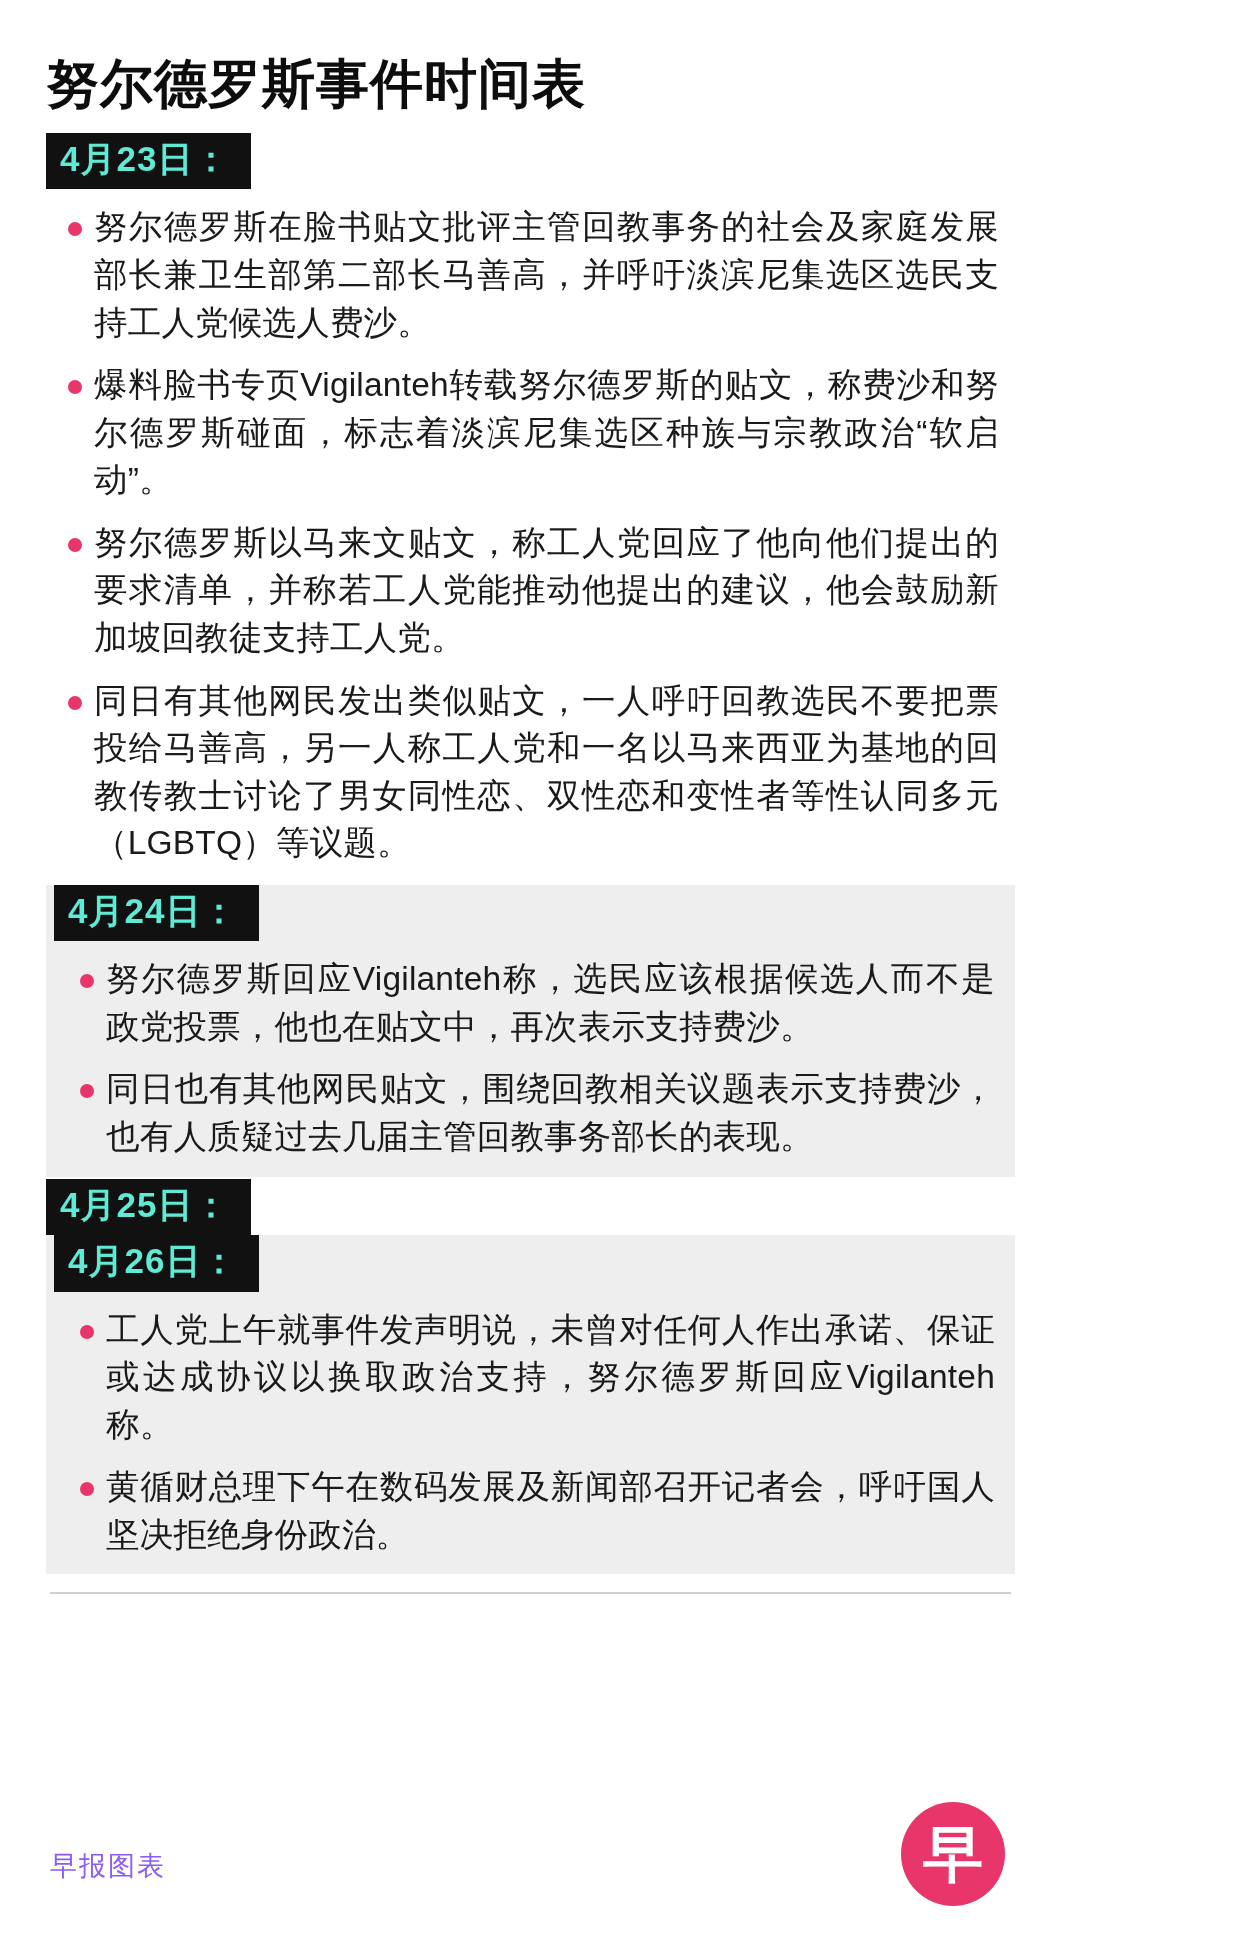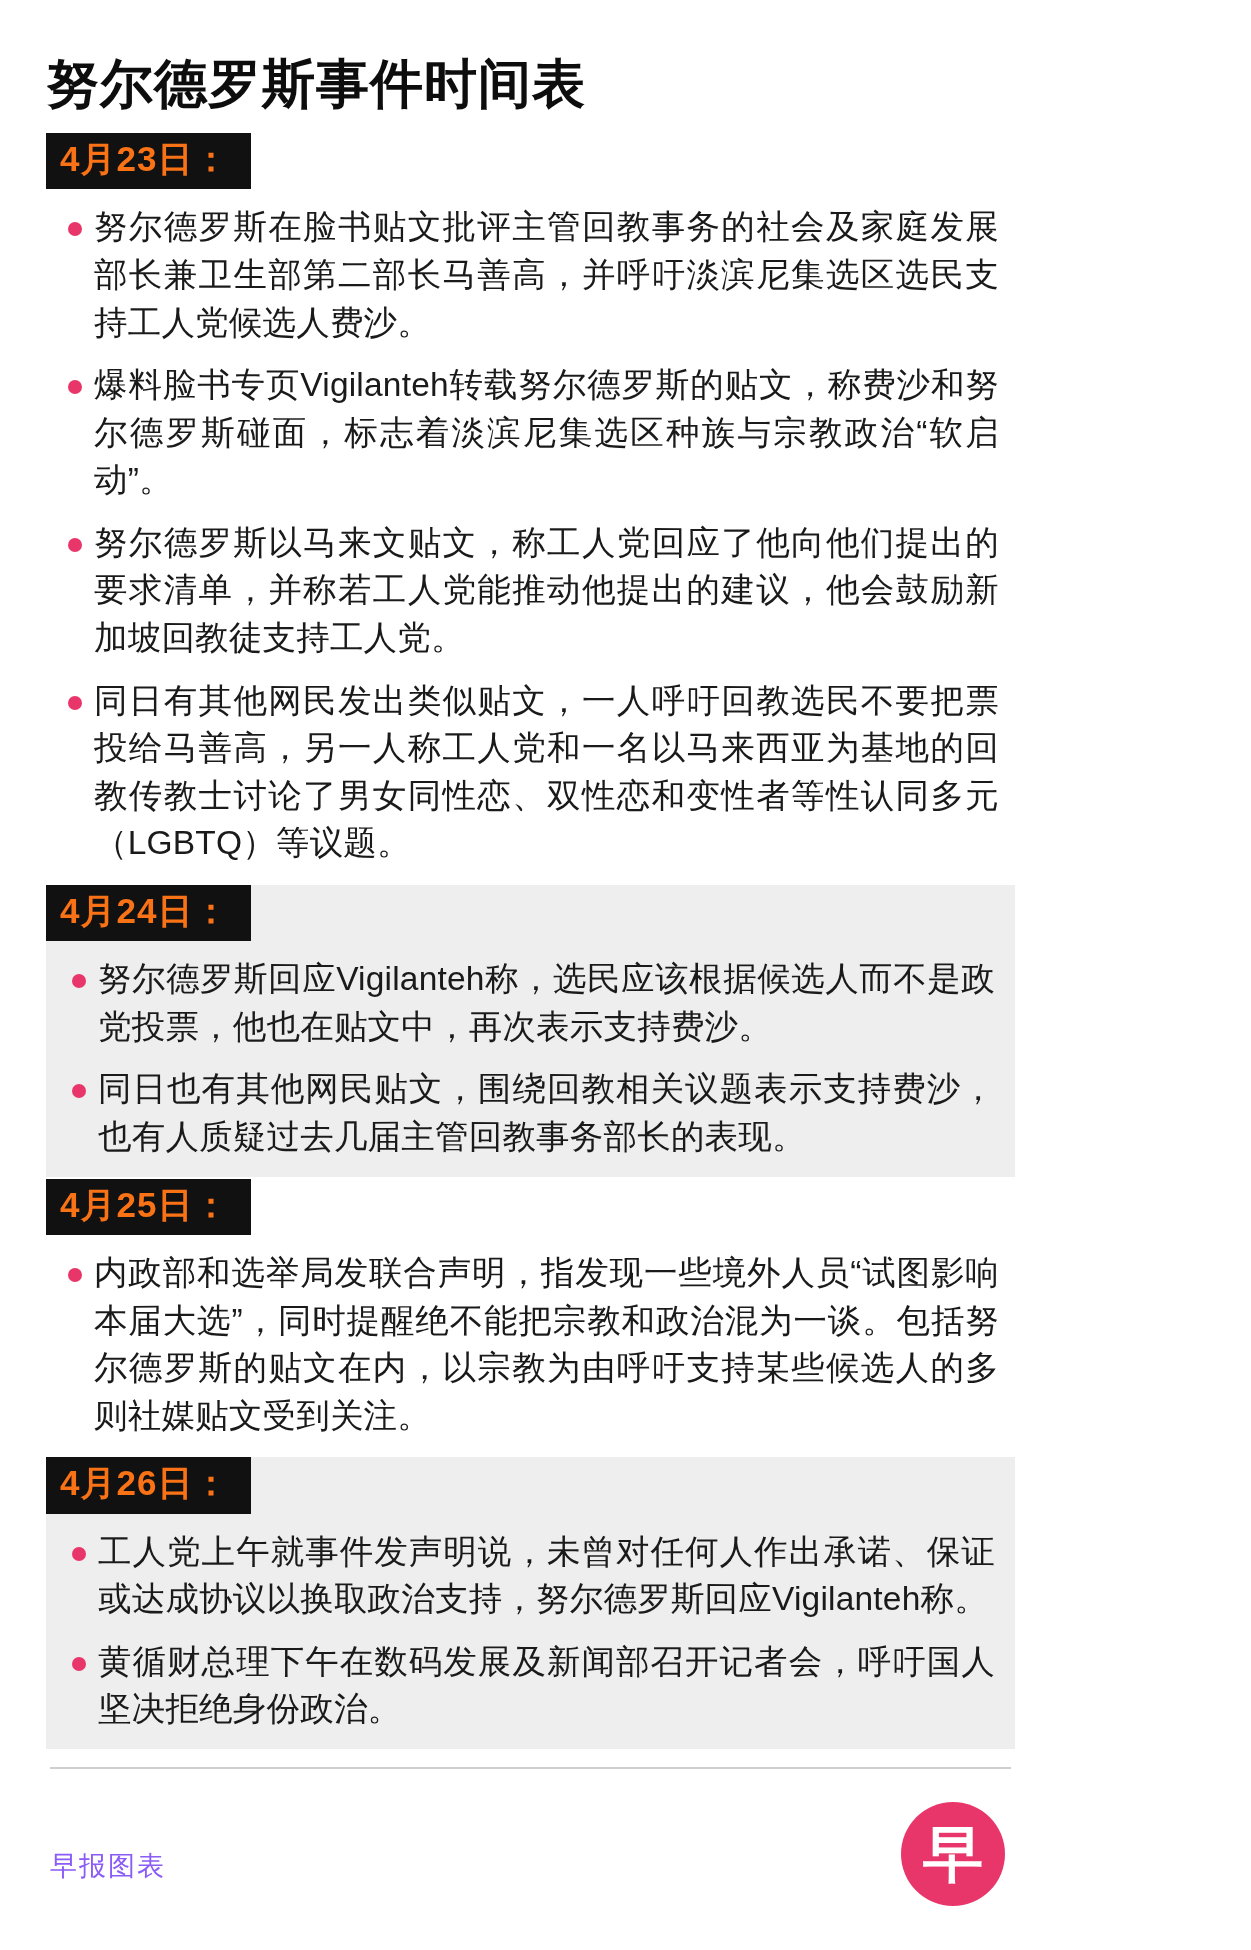--- a/index.html
+++ b/index.html
@@ -28,29 +28,30 @@
     letter-spacing: 1px;
     color: #0d0d0d;
     margin: 14px 0 18px 0;
     line-height: 1.15;
   }
   .section {
     position: relative;
   }
   .section.shaded {
     background: #eeeeee;
+    padding-left: 8px;
   }
   .date-tag-row {
     display: block;
     line-height: 0;
   }
   .date-tag {
     display: inline-block;
     background: #111111;
-    color: #f97316;
+    color: #5eead4;
     font-size: 35px;
     font-weight: bold;
     padding: 7px 22px 11px 14px;
     line-height: 1.1;
     letter-spacing: 1px;
   }
   .bullets {
     margin: 2px;
     padding: 12px 8px 14px 6px;
     list-style: none;
@@ -167,28 +168,20 @@
           <span>同日也有其他网民贴文，围绕回教相关议题表示支持费沙，也有人质疑过去几届主管回教事务部长的表现。</span>
         </li>
       </ul>
     </div>
   </div>
 
   <div class="section">
     <div class="date-tag-row">
       <span class="date-tag">4月25日：</span>
     </div>
-    <div class="section-inner">
-      <ul class="bullets">
-        <li class="bullet">
-          <span class="dot"></span>
-          <span>内政部和选举局发联合声明，指发现一些境外人员“试图影响本届大选”，同时提醒绝不能把宗教和政治混为一谈。包括努尔德罗斯的贴文在内，以宗教为由呼吁支持某些候选人的多则社媒贴文受到关注。</span>
-        </li>
-      </ul>
-    </div>
   </div>
 
   <div class="section shaded">
     <div class="date-tag-row">
       <span class="date-tag">4月26日：</span>
     </div>
     <div class="section-inner">
       <ul class="bullets">
         <li class="bullet">
           <span class="dot"></span>

